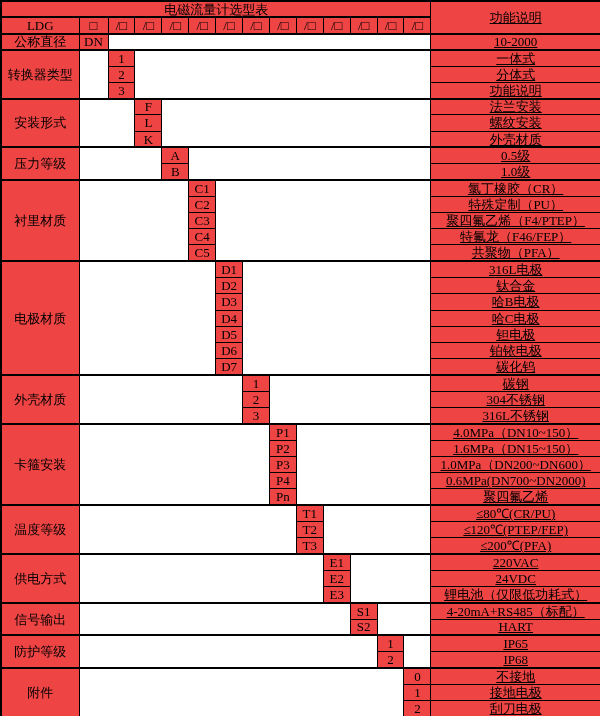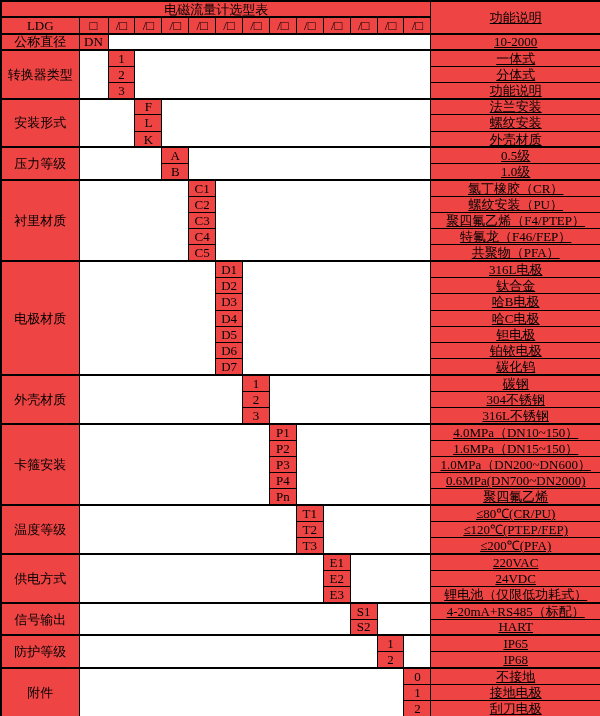--- a/index.html
+++ b/index.html
@@ -129,21 +129,21 @@
         </tr>
         <tr class="blk">
           <td class="lbl" rowspan="5">衬里材质</td>
           <td class="fill" rowspan="5" colspan="4"></td>
           <td class="code">C1</td>
           <td class="fill" rowspan="5" colspan="8"></td>
           <td class="fn">氯丁橡胶（CR）</td>
         </tr>
         <tr>
           <td class="code">C2</td>
-          <td class="fn">螺纹安装（PU）</td>
+          <td class="fn">特殊定制（PU）</td>
         </tr>
         <tr>
           <td class="code">C3</td>
           <td class="fn">聚四氟乙烯（F4/PTEP）</td>
         </tr>
         <tr>
           <td class="code">C4</td>
           <td class="fn">特氟龙（F46/FEP）</td>
         </tr>
         <tr>

